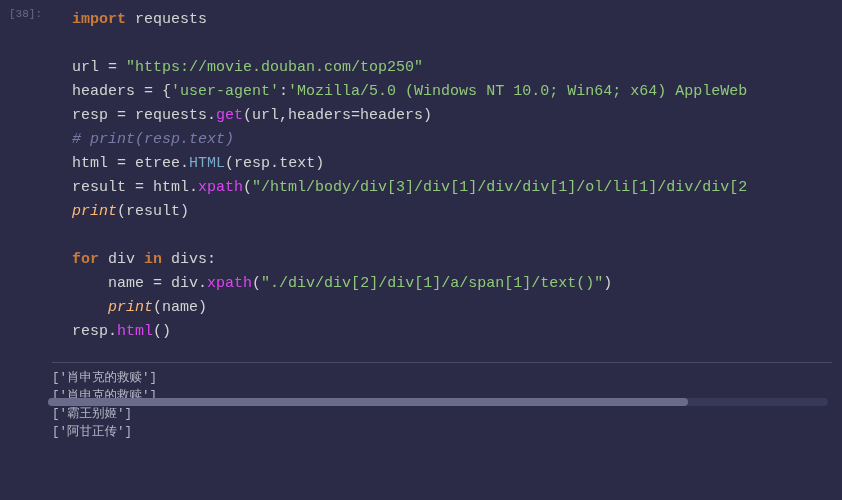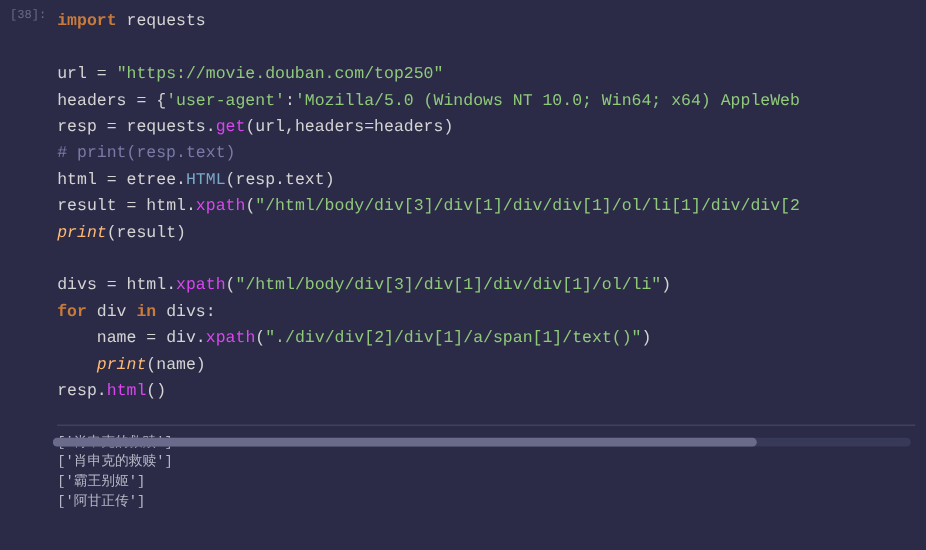--- a/index.html
+++ b/index.html
@@ -24,20 +24,21 @@
   .editor {
     flex: 1;
     padding: 8px 0 0 4px;
     overflow: hidden;
     position: relative;
   }
   .code-line {
     line-height: 24px;
     white-space: pre;
     height: 24px;
+    margin-left: 20px;
   }
   .output-sep {
     border-top: 1px solid #4a4a6a;
     margin: 10px 0 6px 0;
     width: 780px;
   }
   .output-line {
     line-height: 18px;
     font-size: 12.5px;
     color: #b8b8c8;
@@ -56,21 +57,21 @@
     width: 640px;
     background: #6a6a8a;
     border-radius: 4px;
   }
   
   .kw { color: #c97b3a; font-weight: bold; }      
   .mod { color: #d4d4d4; }
   .ident { color: #d4d4d4; }
   .op { color: #d4d4d4; }
   .str { color: #8fc97a; }
-  .comment { color: #7a7aa8; }
+  .comment { color: #7a7aa8; font-style: italic; }
   .func { color: #d946ef; }                        
   .builtin { color: #fdba74; font-style: italic; } 
   .cls { color: #7aa8c9; }                         
   .punc { color: #d4d4d4; }
 </style>
 </head>
 <body>
 
 <div class="gutter">
   <span>[38]:</span>
@@ -92,21 +93,20 @@
   <div class="code-line"><span class="comment"># print(resp.text)</span></div>
 
   <div class="code-line"><span class="ident">html</span><span class="op"> = </span><span class="ident">etree</span><span class="punc">.</span><span class="cls">HTML</span><span class="punc">(</span><span class="ident">resp</span><span class="punc">.</span><span class="ident">text</span><span class="punc">)</span></div>
 
   <div class="code-line"><span class="ident">result</span><span class="op"> = </span><span class="ident">html</span><span class="punc">.</span><span class="func">xpath</span><span class="punc">(</span><span class="str">"/html/body/div[3]/div[1]/div/div[1]/ol/li[1]/div/div[2</span></div>
 
   <div class="code-line"><span class="builtin">print</span><span class="punc">(result)</span></div>
 
   <div class="code-line"> </div>
 
-  <div class="code-line"><span class="ident">divs</span><span class="op"> = </span><span class="ident">html</span><span class="punc">.</span><span class="func">xpath</span><span class="punc">(</span><span class="str">"/html/body/div[3]/div[1]/div/div[1]/ol/li"</span><span class="punc">)</span></div>
 
   <div class="code-line"><span class="kw">for</span><span class="ident"> div </span><span class="kw">in</span><span class="ident"> divs</span><span class="punc">:</span></div>
 
   <div class="code-line"><span>    </span><span class="ident">name</span><span class="op"> = </span><span class="ident">div</span><span class="punc">.</span><span class="func">xpath</span><span class="punc">(</span><span class="str">"./div/div[2]/div[1]/a/span[1]/text()"</span><span class="punc">)</span></div>
 
   <div class="code-line"><span>    </span><span class="builtin">print</span><span class="punc">(name)</span></div>
 
   <div class="code-line"><span class="ident">resp</span><span class="punc">.</span><span class="func">html</span><span class="punc">()</span></div>
 
   <div class="scrollbar" style="top:398px;">

